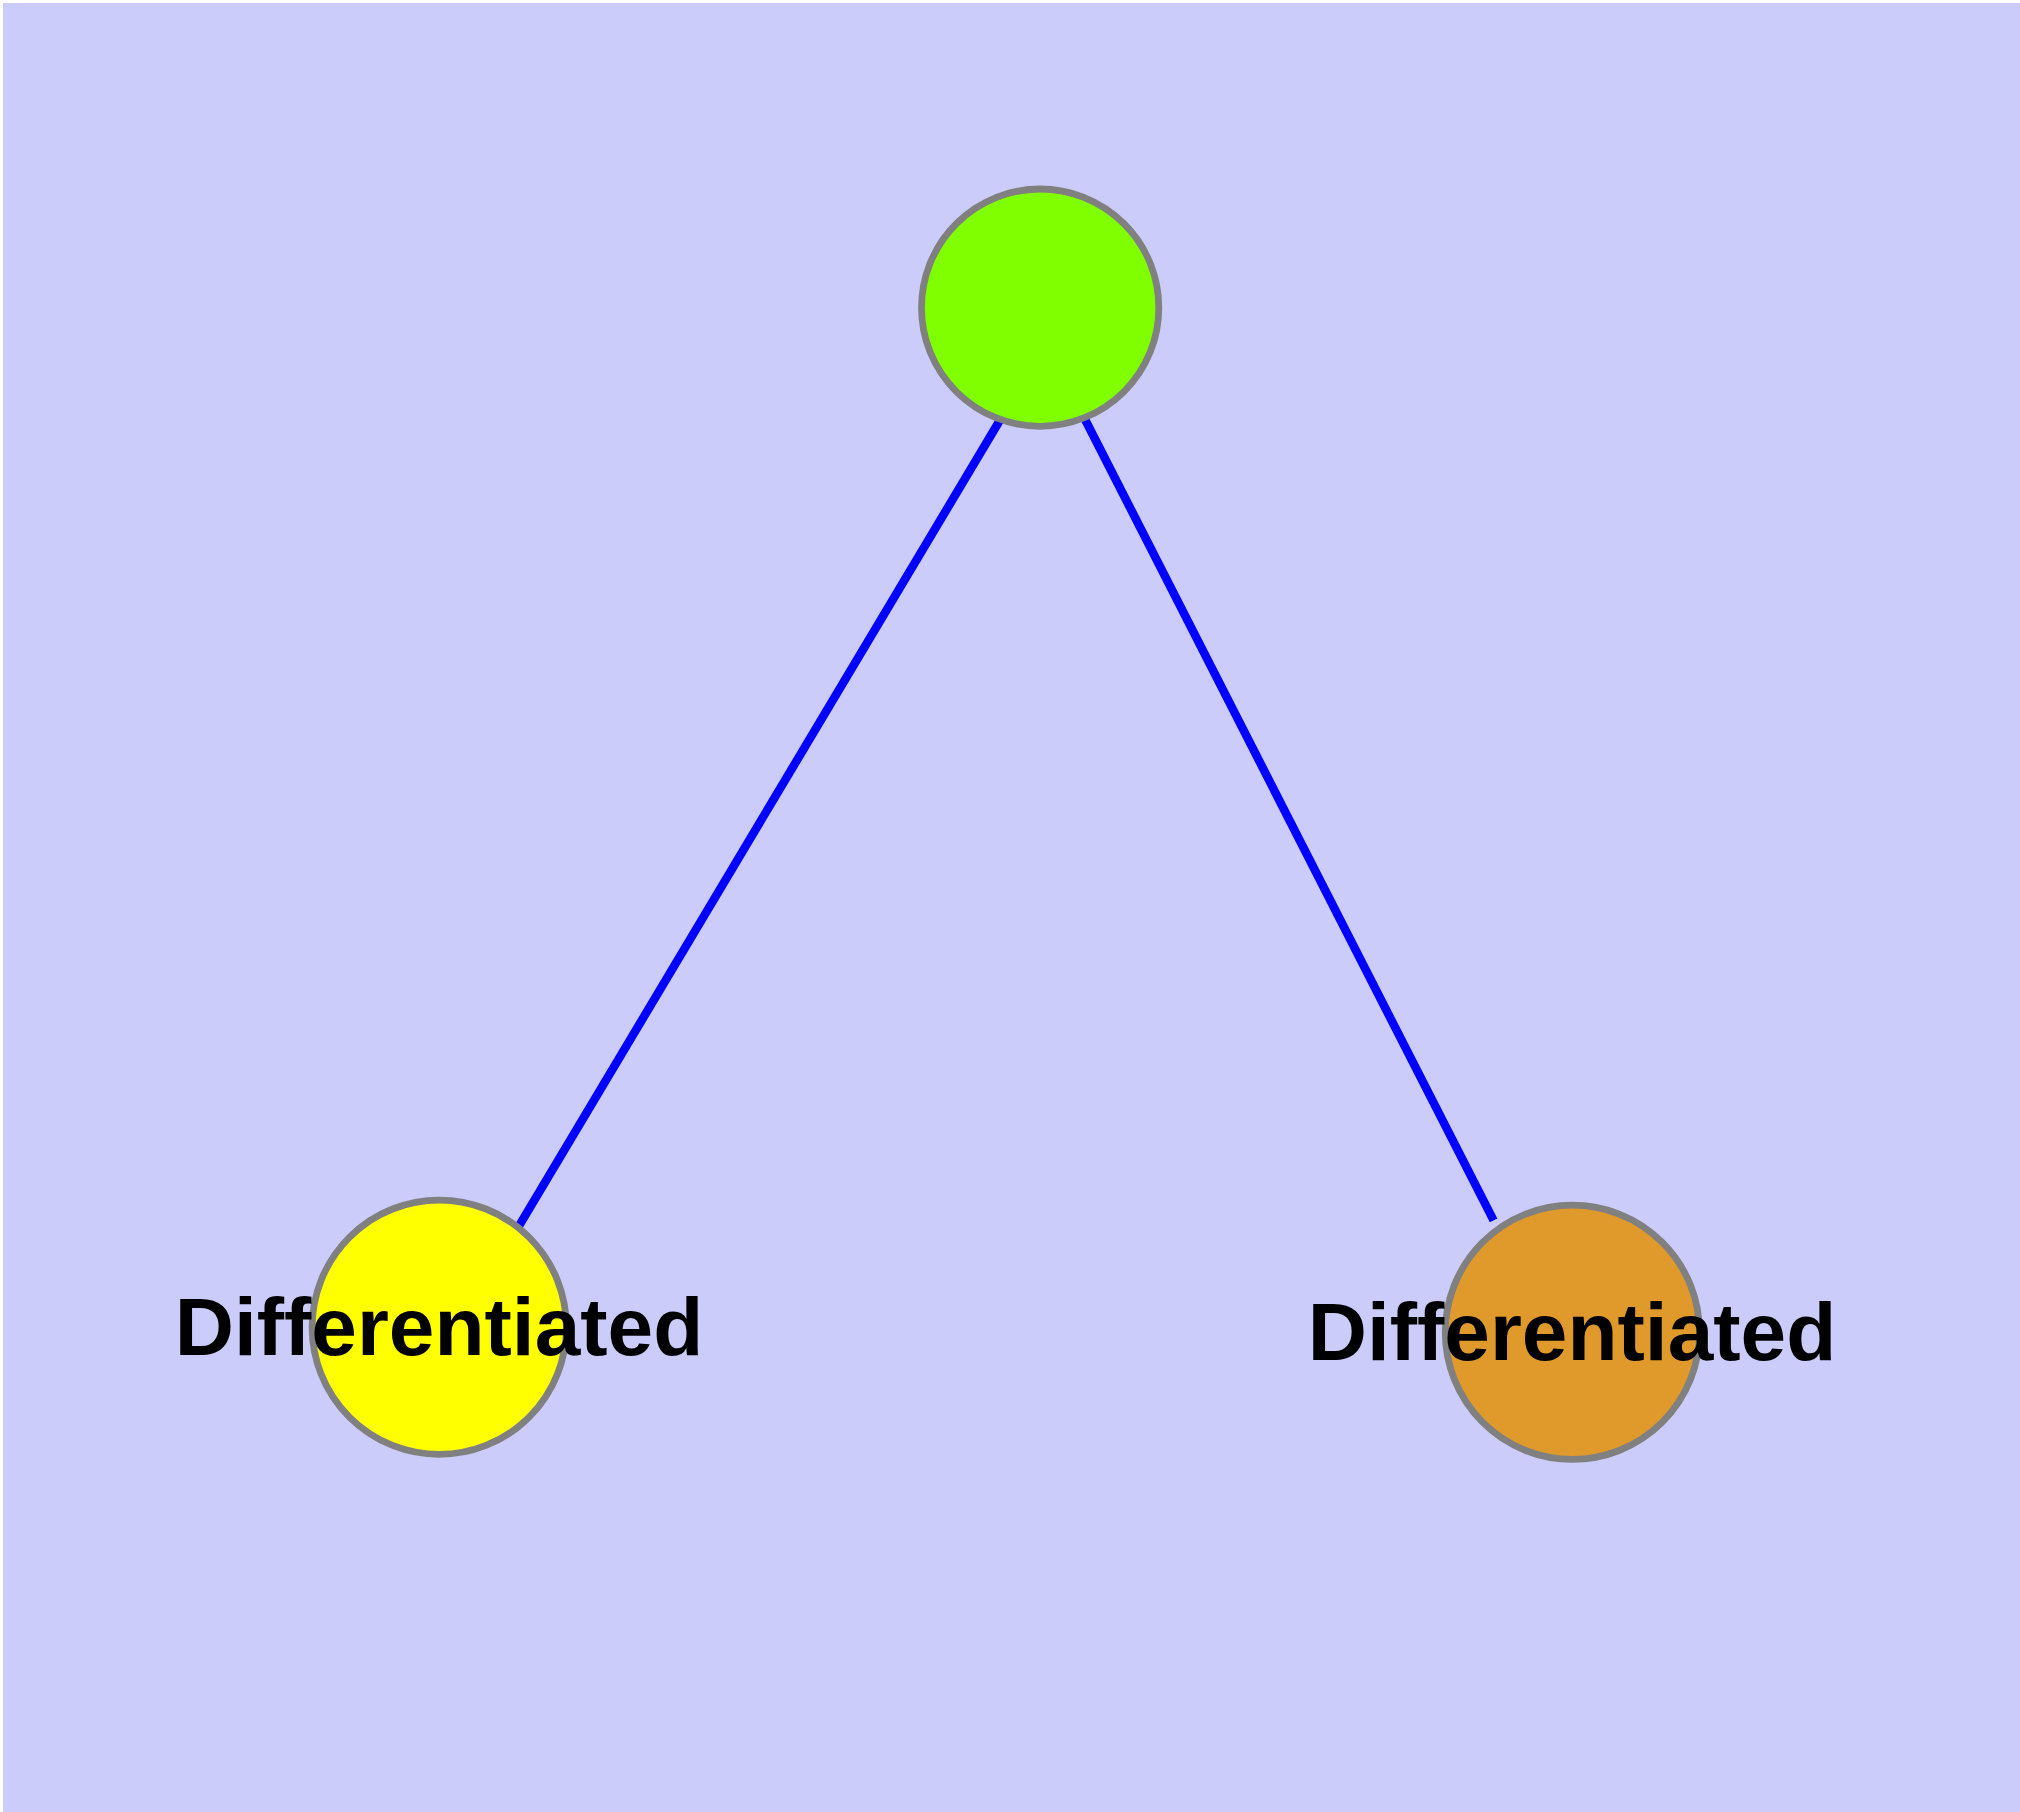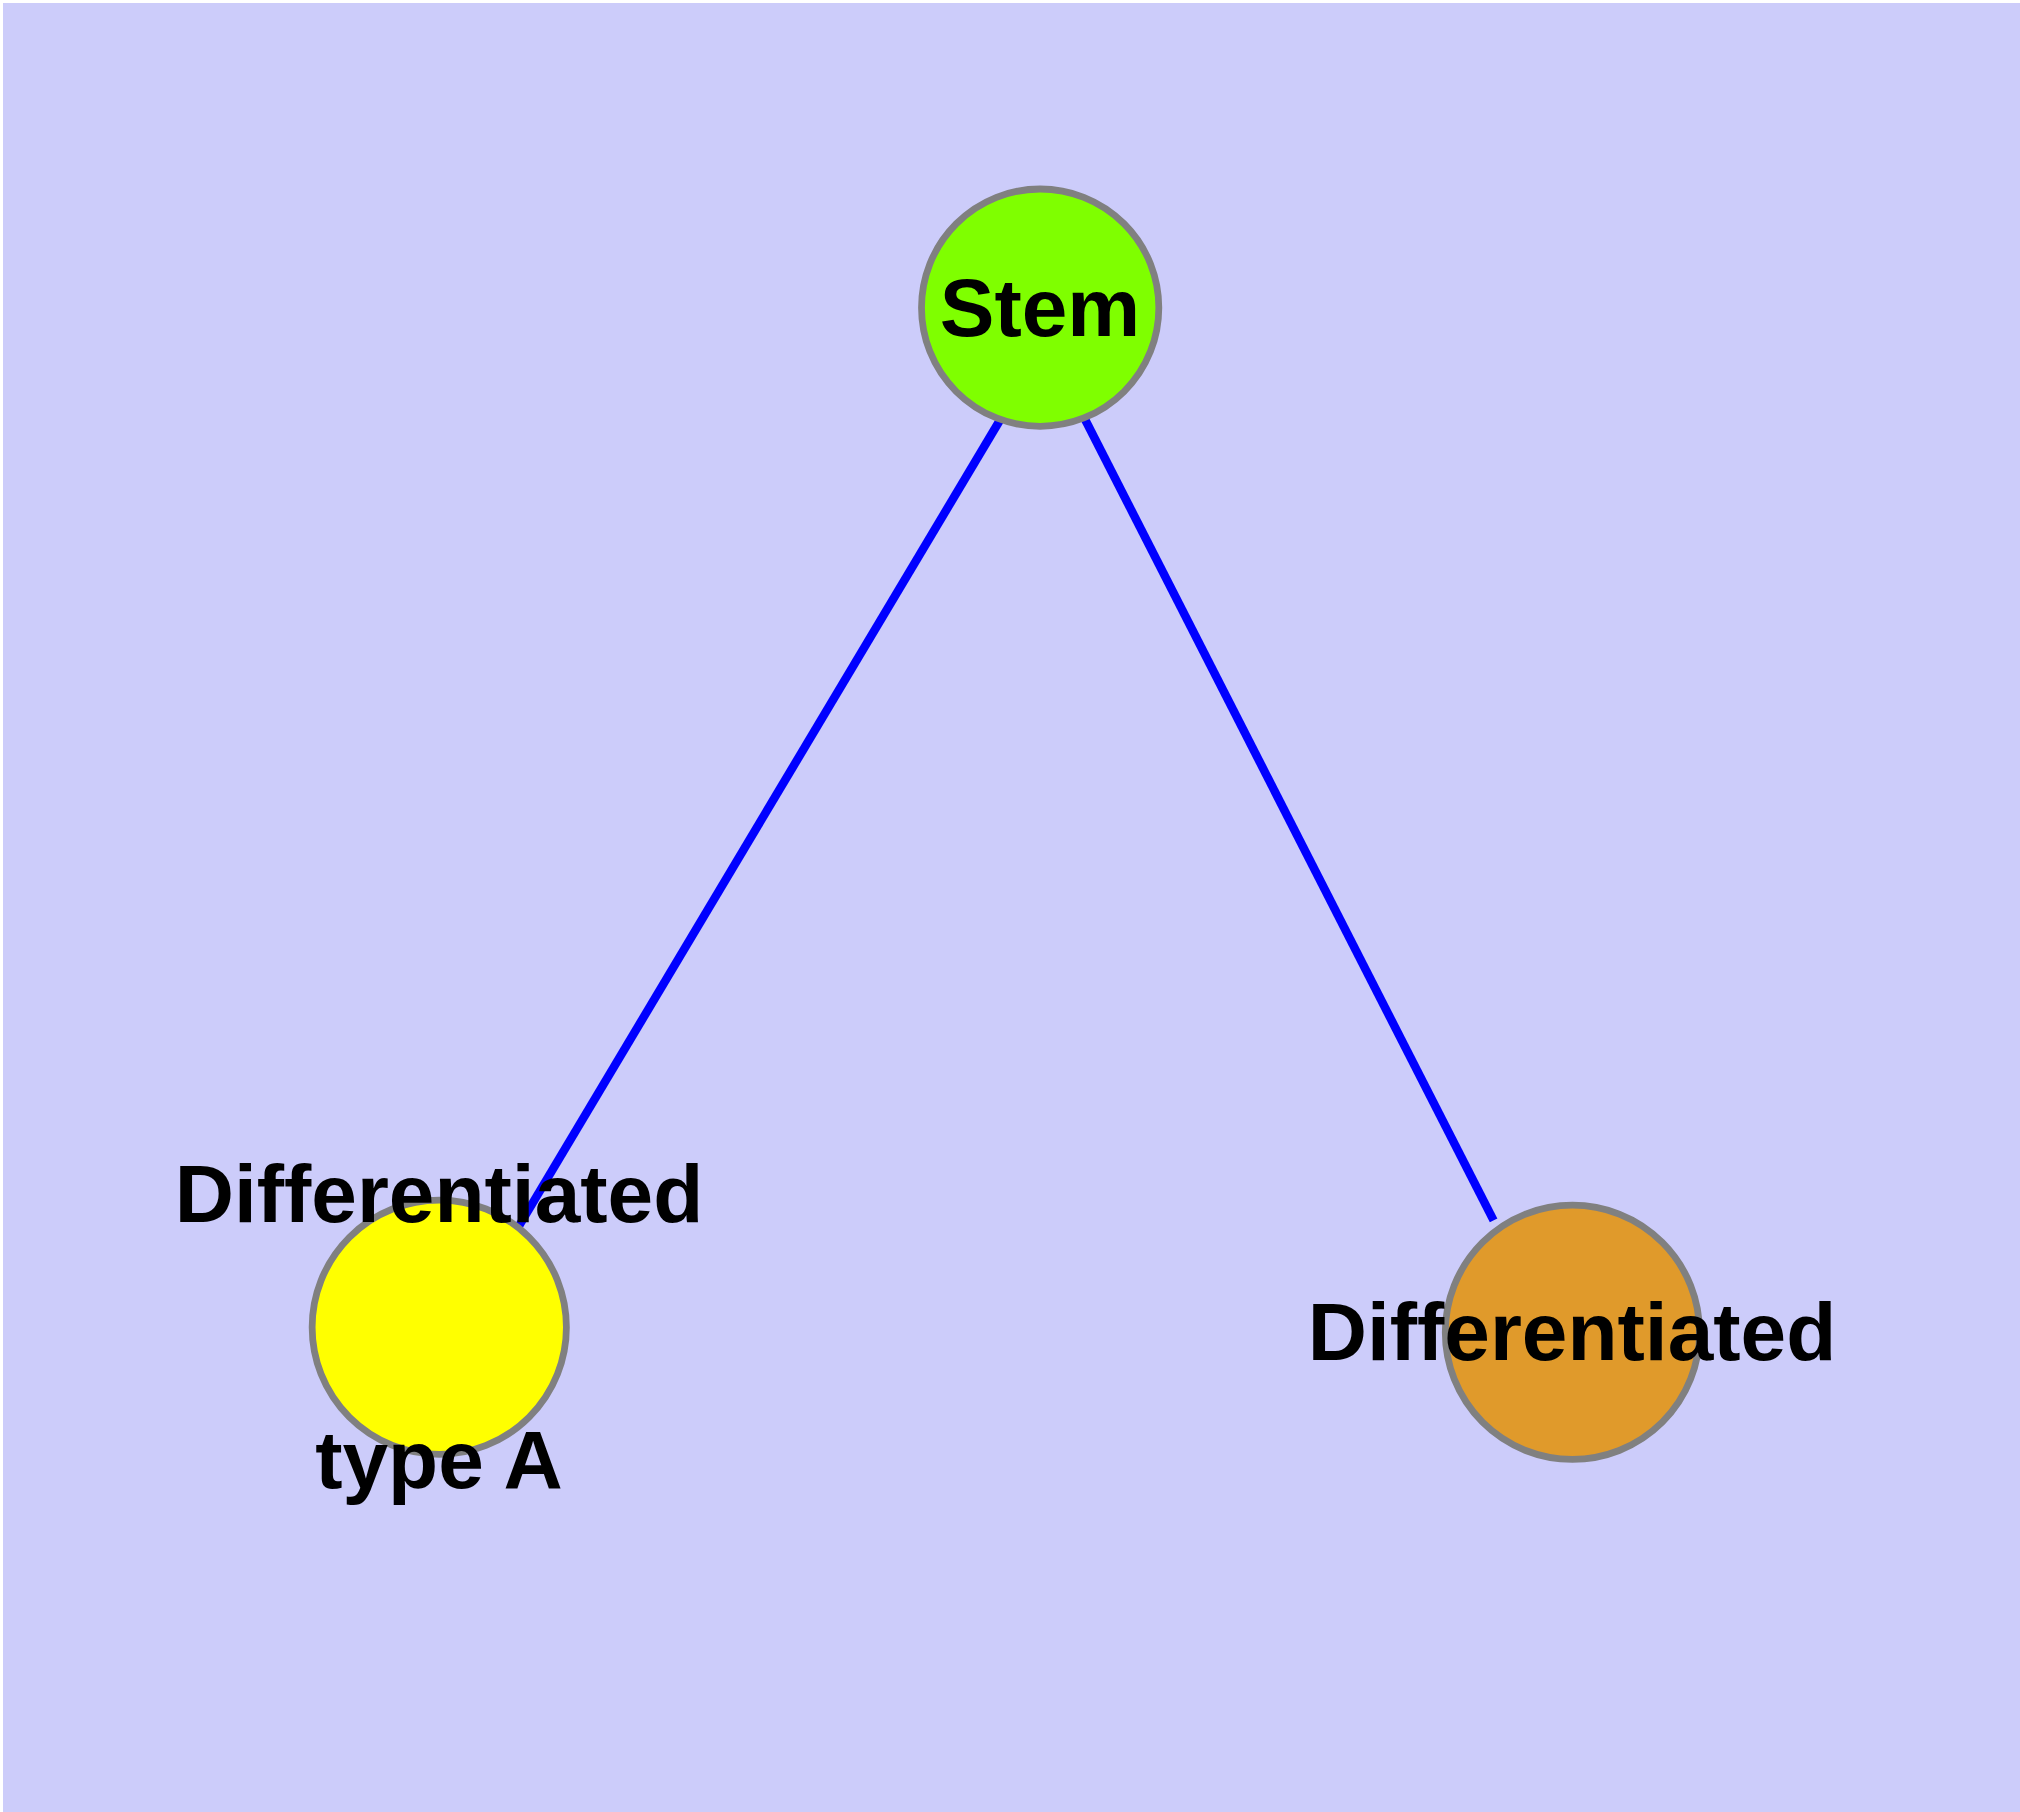--- a/index.html
+++ b/index.html
@@ -86,27 +86,23 @@
       <line class="edge-line" x1="1280" y1="495" x2="1762" y2="1440" stroke="#0000ff" stroke-width="10"></line>
     </g>
 
     <g>
       <circle class="node-circle" cx="518" cy="1566" r="150" fill="#ffff00" stroke="#808080"></circle>
       <circle class="node-circle" cx="1855" cy="1572" r="150" fill="#e09a2b" stroke="#808080"></circle>
       <circle class="node-circle" cx="1227" cy="363" r="140" fill="#7fff00" stroke="#808080"></circle>
     </g>
   </svg>
 
-  <div class="node-label" id="label-stem" style="left: 1040px; top: 308px; color: rgb(0, 0, 0);">
-    <span class="label-line">Stem</span>
-  </div>
 
   <div class="node-label" id="label-diff-a" style="left: 439px; top: 1327px; color: rgb(0, 0, 0);">
     <span class="label-line">Differentiated</span>
-    <span class="label-line">type A</span>
   </div>
 
   <div class="node-label" id="label-diff-b" style="left: 1572px; top: 1332px; color: rgb(0, 0, 0);">
     <span class="label-line">Differentiated</span>
   </div>
 
 </div>
 
 
 </body></html>

